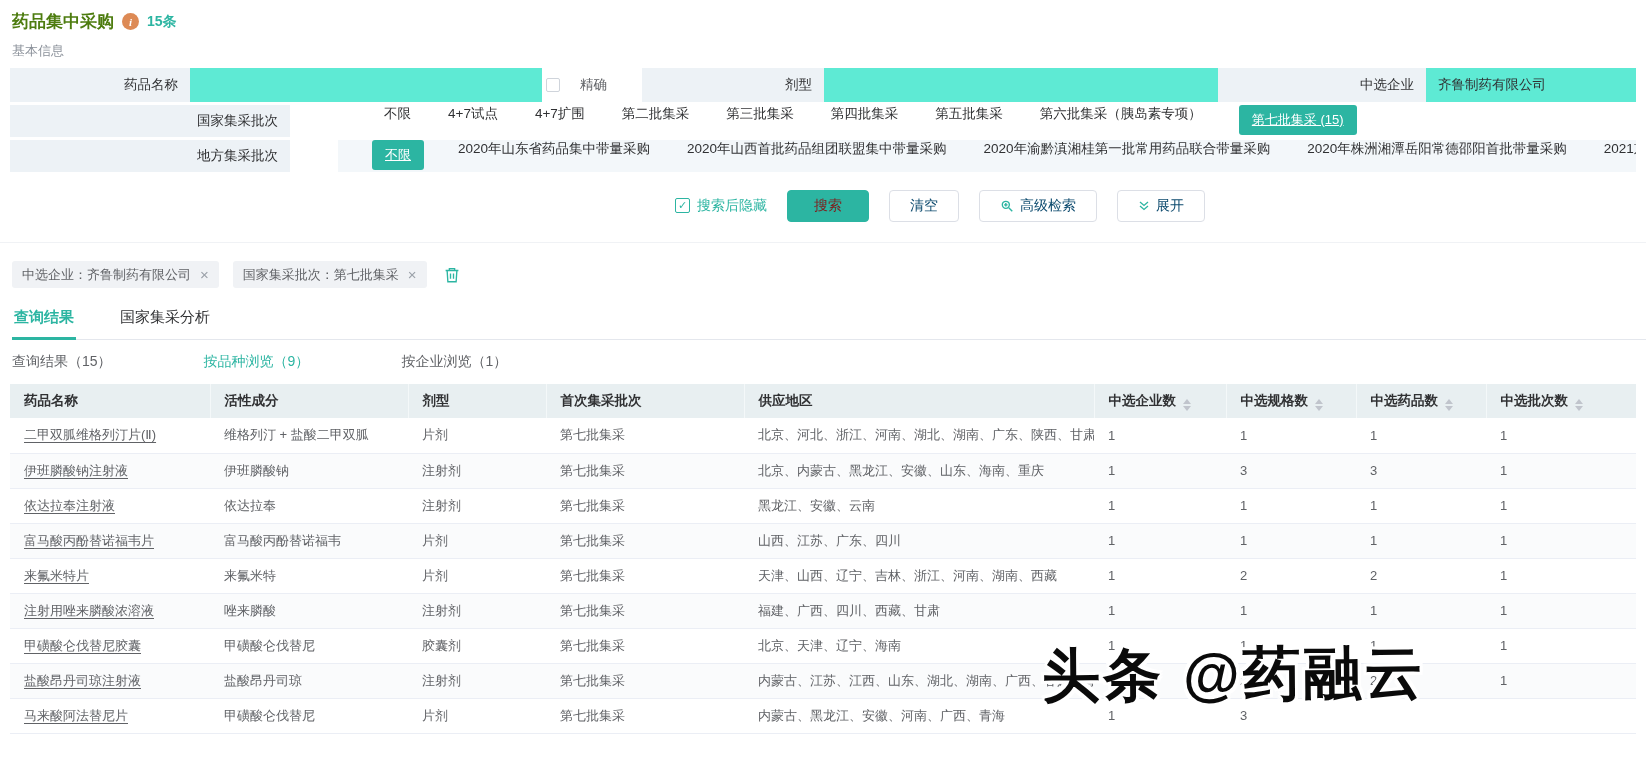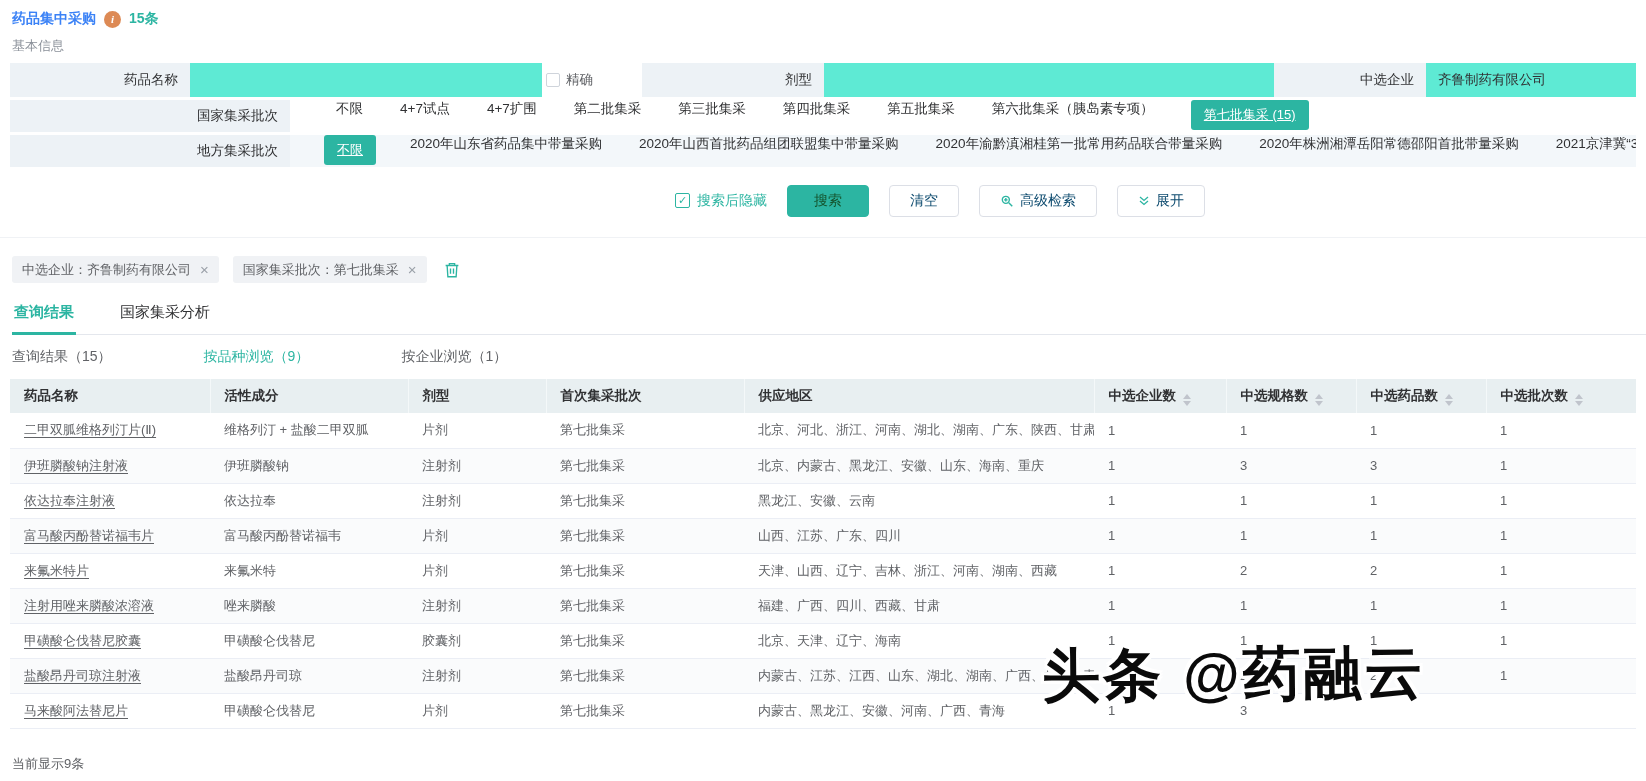--- a/index.html
+++ b/index.html
@@ -1,53 +1,53 @@
 <!DOCTYPE html>
 <html><head>
 <meta charset="utf-8">
 <style>
   * { margin:0; padding:0; box-sizing:border-box; }
   body { font-family: "Liberation Sans", "DejaVu Sans", sans-serif; background:#fff; }
   .page { width:1646px; height:781px; position:relative; overflow:hidden; background:#fff; }
 
   
   .title-row { display:flex; align-items:center; gap:8px; padding:10px 0 0 12px; }
-  .page-title { font-size:14px; font-weight:bold; color:#3b82f6; }
+  .page-title { font-size:17px; font-weight:bold; color:#4d7c0f; }
   .info-icon { width:17px; height:17px; border-radius:50%; background:#dd8a55; color:#fff;
                font-size:11px; font-style:italic; font-weight:bold; display:flex;
                align-items:center; justify-content:center; font-family:"Liberation Serif",serif; }
   .count-badge { color:#2cb5a2; font-size:14px; font-weight:bold; }
   .section-label { color:#8a9099; font-size:13px; padding:9px 0 0 12px; }
 
   
   .form { margin:8px 10px 0 10px; }
   .form-row { display:flex; align-items:stretch; margin-bottom:3px; height:34px; }
   .lbl { background:#edf2f6; display:flex; align-items:center; justify-content:flex-end;
          padding-right:12px; font-size:13.5px; color:#303133; }
   .inp { background:#5eead4; display:flex; align-items:center; padding-left:12px; font-size:13.5px; color:#303133; }
-  .cb-wrap { display:flex; align-items:center; gap:6px; background:#fff; padding-left:4px; }
+  .cb-wrap { display:flex; align-items:center; gap:20px; background:#fff; padding-left:4px; }
   .cb { width:14px; height:14px; border:1px solid #cfd4db; border-radius:2px; background:#fff; }
   .cb-label { font-size:13.5px; color:#606266; }
 
-  .batch-row { height:32px; }
+  .batch-row { height:32px;gap:48px; }
   .opts { display:flex; align-items:flex-start; flex-wrap:nowrap; overflow:hidden; white-space:nowrap; flex:1; }
   .opt { font-size:13.5px; color:#303133; margin-right:37px; cursor:pointer; }
   .pill { background:#2cb5a2; color:#fff; font-size:13px; padding:6px 13px; border-radius:3px;
           white-space:nowrap; cursor:pointer;text-decoration:underline; }
   .local-bg { background:#f3f7fa; }
 
   
   .actions { display:flex; align-items:center; justify-content:center; gap:20px;
              margin-top:17px; height:33px; position:relative; left:117px; }
   .cb-checked { width:15px; height:15px; border:1px solid #2cb5a2; border-radius:2px; background:#fff;
                 color:#2cb5a2; font-size:11px; font-weight:bold; display:flex; align-items:center; justify-content:center; }
   .hide-label { color:#2cb5a2; font-size:14px; margin-left:-13px; }
   .btn { height:32px; padding:0 20px; border-radius:4px; font-size:14px; display:flex;
          align-items:center; gap:6px; cursor:pointer; border:1px solid #dcdfe6; background:#fff; color:#0c4a6e; }
-  .btn.primary { background:#2cb5a2; border-color:#2cb5a2; color:#14532d; padding:0 26px; }
+  .btn.primary { background:#2cb5a2; border-color:#2cb5a2; color:#7f1d1d; padding:0 26px; }
 
   .section-divider { height:1px; background:#f0f2f5; margin-top:20px; }
 
   
   .tags-row { display:flex; align-items:center; gap:14px; margin:18px 0 12px 12px; }
   .tag { background:#f0f2f5; border-radius:3px; height:27px; display:flex; align-items:center;
          padding:0 10px; font-size:13px; color:#606266; gap:9px; }
   .tag .x { color:#9aa0a8; font-size:15px; cursor:pointer; line-height:1; }
   .trash-btn { display:flex; align-items:center; cursor:pointer; margin-left:2px; }
 
@@ -98,21 +98,21 @@
   <div class="form">
     <div class="form-row">
       <div class="lbl" style="width:180px">药品名称</div>
       <div class="inp" style="width:352px"></div>
       <div class="cb-wrap" style="width:100px">
         <span class="cb"></span>
         <span class="cb-label">精确</span>
       </div>
       <div class="lbl" style="width:182px">剂型</div>
       <div class="inp" style="flex:1"></div>
-      <div class="lbl" style="width:152px">中选企业</div>
+      <div class="lbl" style="width:208px">中选企业</div>
       <div class="inp" style="width:210px">齐鲁制药有限公司</div>
     </div>
 
     <div class="form-row batch-row">
       <div class="lbl" style="width:280px">国家集采批次</div>
       <div class="opts" style="padding-left:46px">
         <span id="nat-opts" style="display:contents"><span class="opt">不限</span><span class="opt">4+7试点</span><span class="opt">4+7扩围</span><span class="opt">第二批集采</span><span class="opt">第三批集采</span><span class="opt">第四批集采</span><span class="opt">第五批集采</span><span class="opt">第六批集采（胰岛素专项）</span></span>
         <span class="pill">第七批集采 (15)</span>
       </div>
     </div>
@@ -310,16 +310,15 @@
           <td>第七批集采</td>
           <td>内蒙古、黑龙江、安徽、河南、广西、青海</td>
           <td>1</td>
           <td>3</td>
           <td></td>
           <td></td>
         </tr>
       </tbody>
   </table>
 
-  <div class="footer-note">当前显示9条</div>
 
   <div class="watermark">头条 @药融云</div>
 </div>
 
 </body></html>

